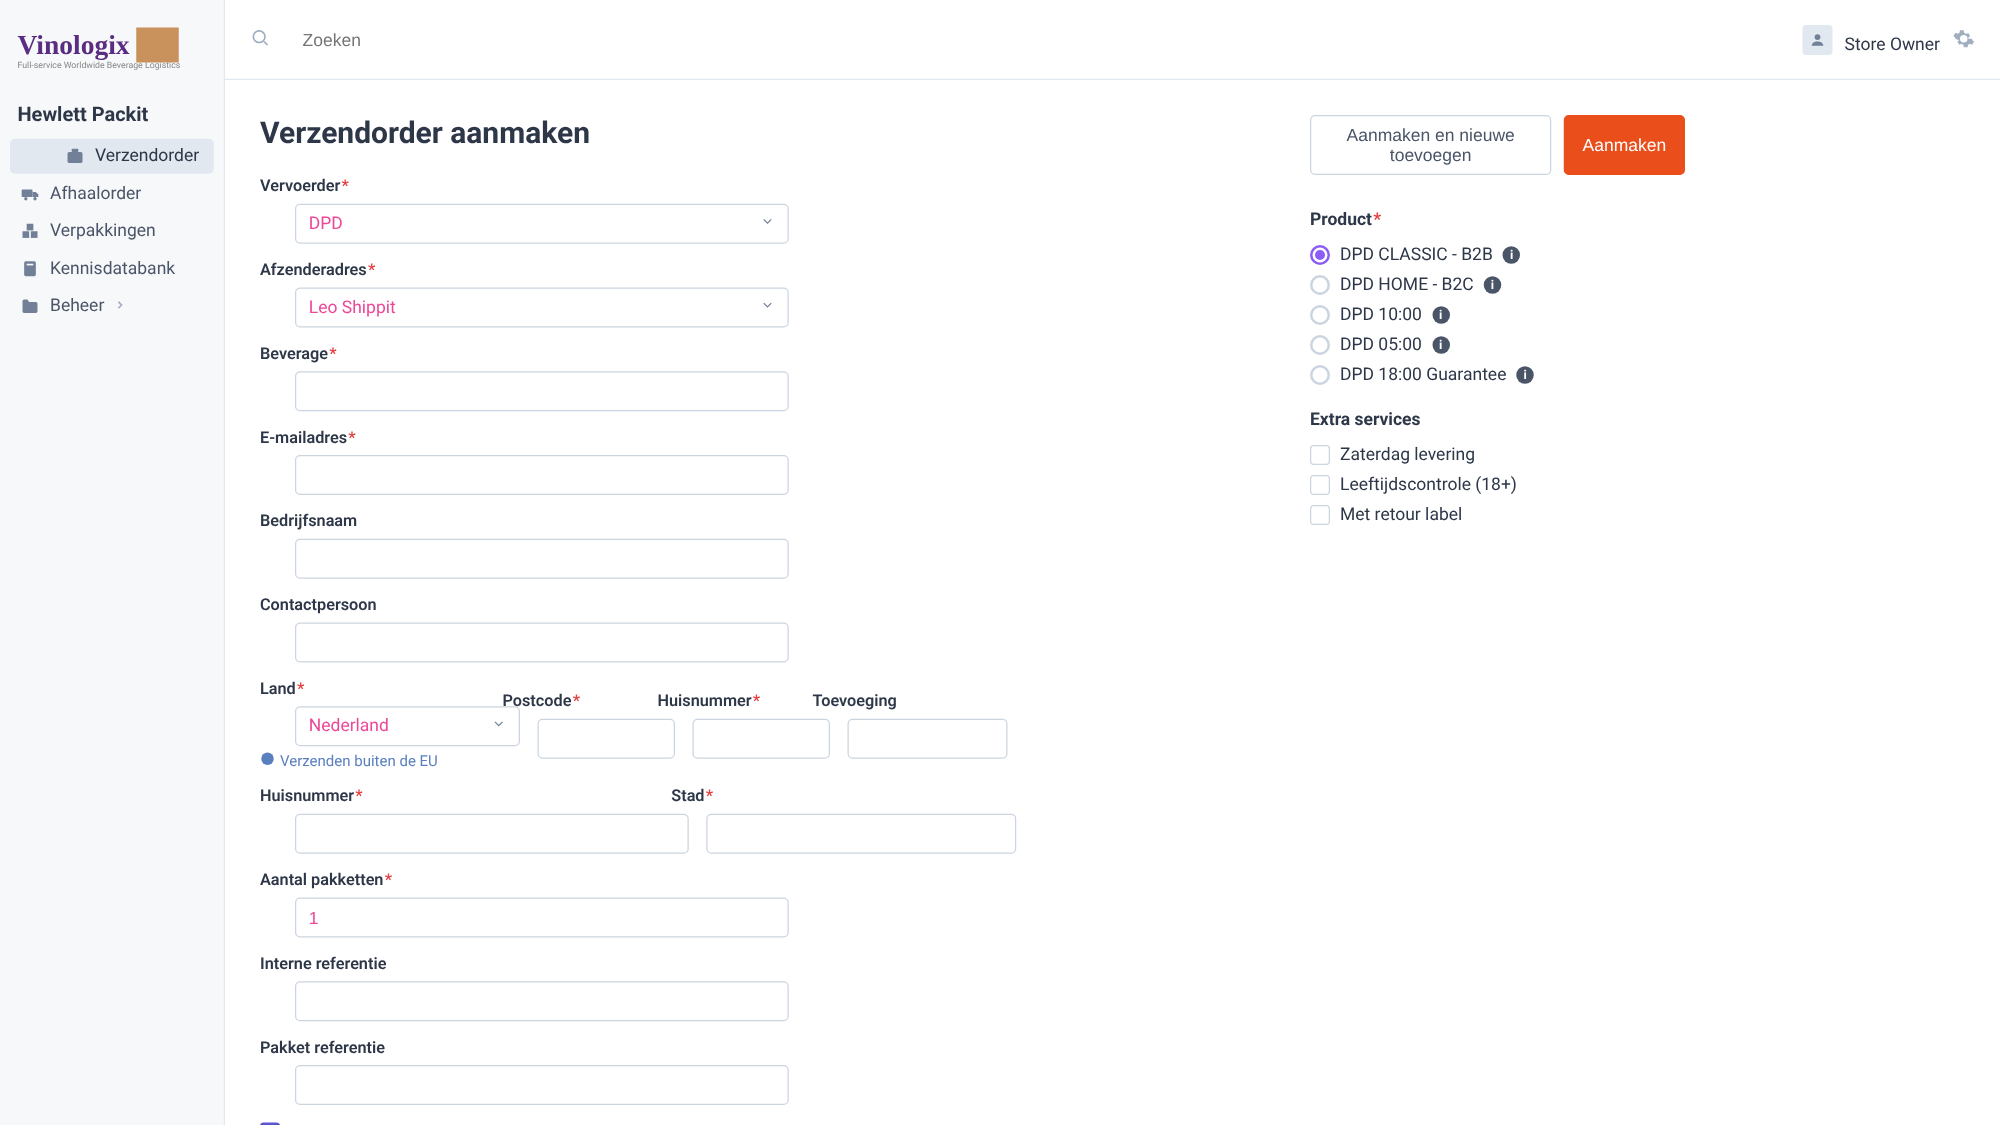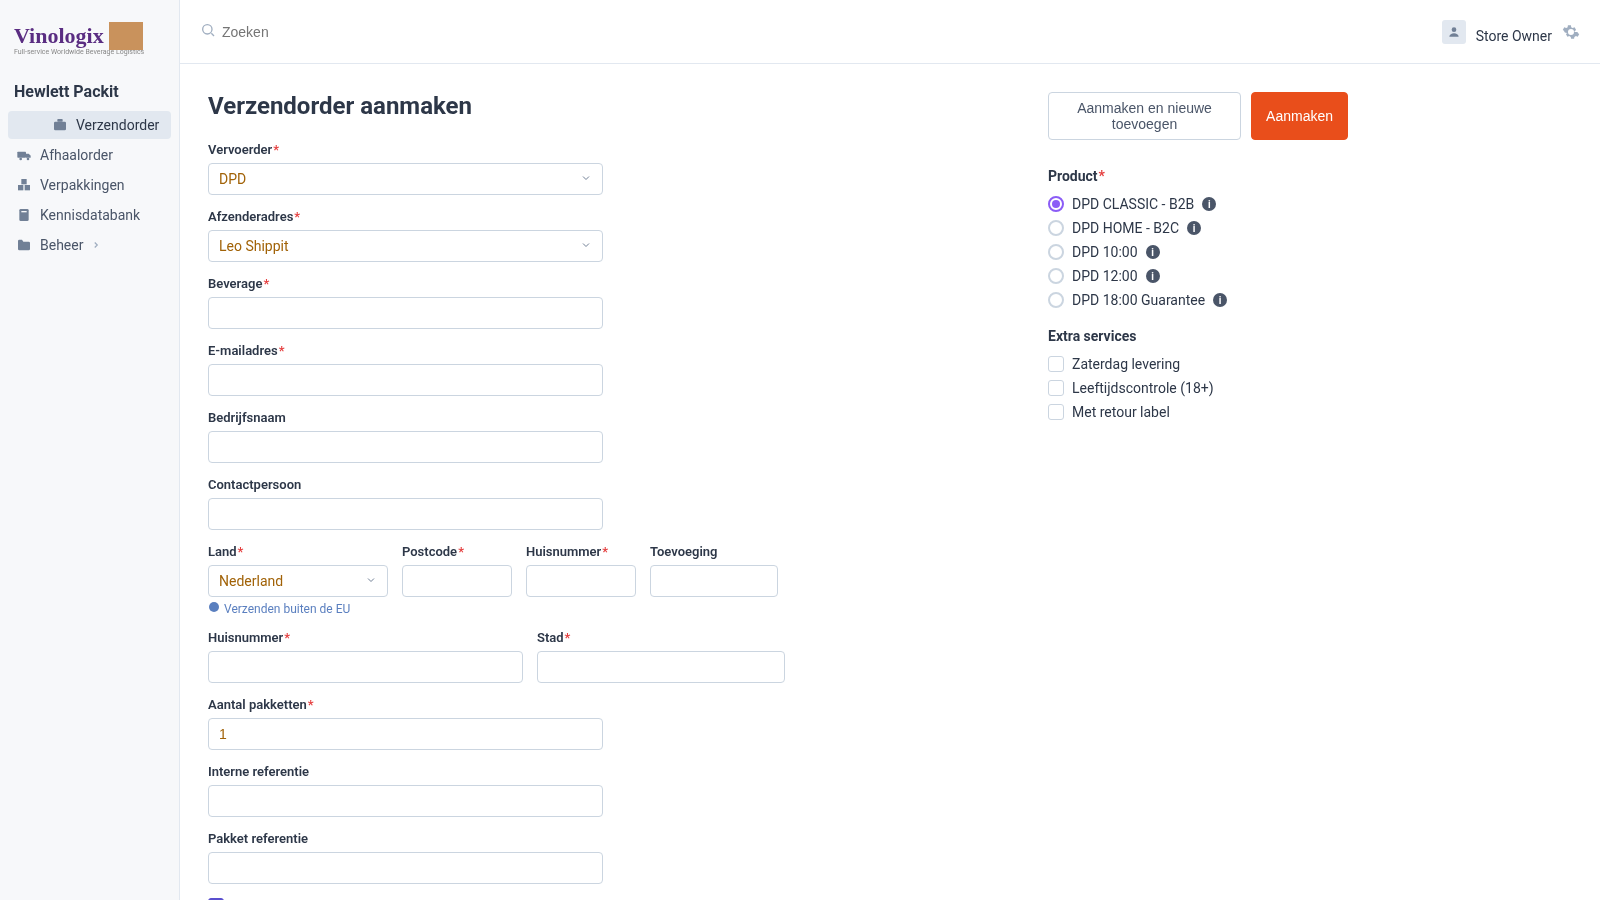--- a/index.html
+++ b/index.html
@@ -65,21 +65,21 @@
   .main { flex:1; display:flex; flex-direction:column; }
   .topbar {
     display:flex;
     align-items:center;
     justify-content:space-between;
     height:64px;
     border-bottom:1px solid #e2e8f0;
     padding: 0 20px;
   }
   .search {
-    display:flex; align-items:center; gap:4px; color:#a0aec0;
+    display:flex; align-items:center; gap:24px; color:#a0aec0;
     flex:1;
   }
   .search input {
     border:none; outline:none; font-size:14px; color:#4a5568; width:300px;
   }
   .user { display:flex; align-items:flex-end; gap:10px; }
   .avatar {
     width:24px; height:24px; background:#e2e8f0; border-radius:3px;
     display:flex; align-items:center; justify-content:center; color:#718096;
   }
@@ -113,26 +113,27 @@
   }
   .form-group { margin-bottom: 14px; }
   label { display:block; font-weight:600; font-size:13px; margin-bottom:6px; color:#2d3748; }
   .req { color:#e53e3e; margin-left:1px; }
   .input, .select {
     width: 395px;
     border:1px solid #cbd5e0;
     border-radius:4px;
     padding:7px 10px;
     font-size:14px;
-    color:#a16207;
+    color:#ec4899;
     background:#fff;
+    margin-left:28px;
   }
   .select { display:flex; justify-content:space-between; align-items:center; cursor:pointer;}
   .select svg { width:12px; height:12px; color:#718096;}
-  .row { display:flex; gap:14px; flex-wrap:wrap;}
+  .row { display:flex; gap:14px; flex-wrap:wrap;align-items:center;}
   .row .form-group .input, .row .form-group .select { width:100%; }
   .col-country { width:180px;}
   .col-sm { width:110px;}
   .col-md { width:128px;}
   .col-half { width:315px;}
   .col-half2 { width:248px;}
   .hint { font-size:12px; color:#5a7fbf; display:flex; align-items:center; gap:4px; margin-top:4px; cursor:pointer;}
   .hint svg{ width:12px;height:12px;}
   .checkbox-row { display:flex; align-items:center; gap:8px; margin-top:12px;}
   .checkbox {
@@ -372,21 +373,21 @@
           <span>DPD HOME - B2C</span>
           <span class="info-icon">i</span>
         </div>
         <div class="radio-row">
           <span class="radio"></span>
           <span>DPD 10:00</span>
           <span class="info-icon">i</span>
         </div>
         <div class="radio-row">
           <span class="radio"></span>
-          <span>DPD 12:00</span>
+          <span>DPD 05:00</span>
           <span class="info-icon">i</span>
         </div>
         <div class="radio-row" style="margin-bottom:20px;">
           <span class="radio"></span>
           <span>DPD 18:00 Guarantee</span>
           <span class="info-icon">i</span>
         </div>
 
         <h3>Extra services</h3>
         <div class="check-row">

